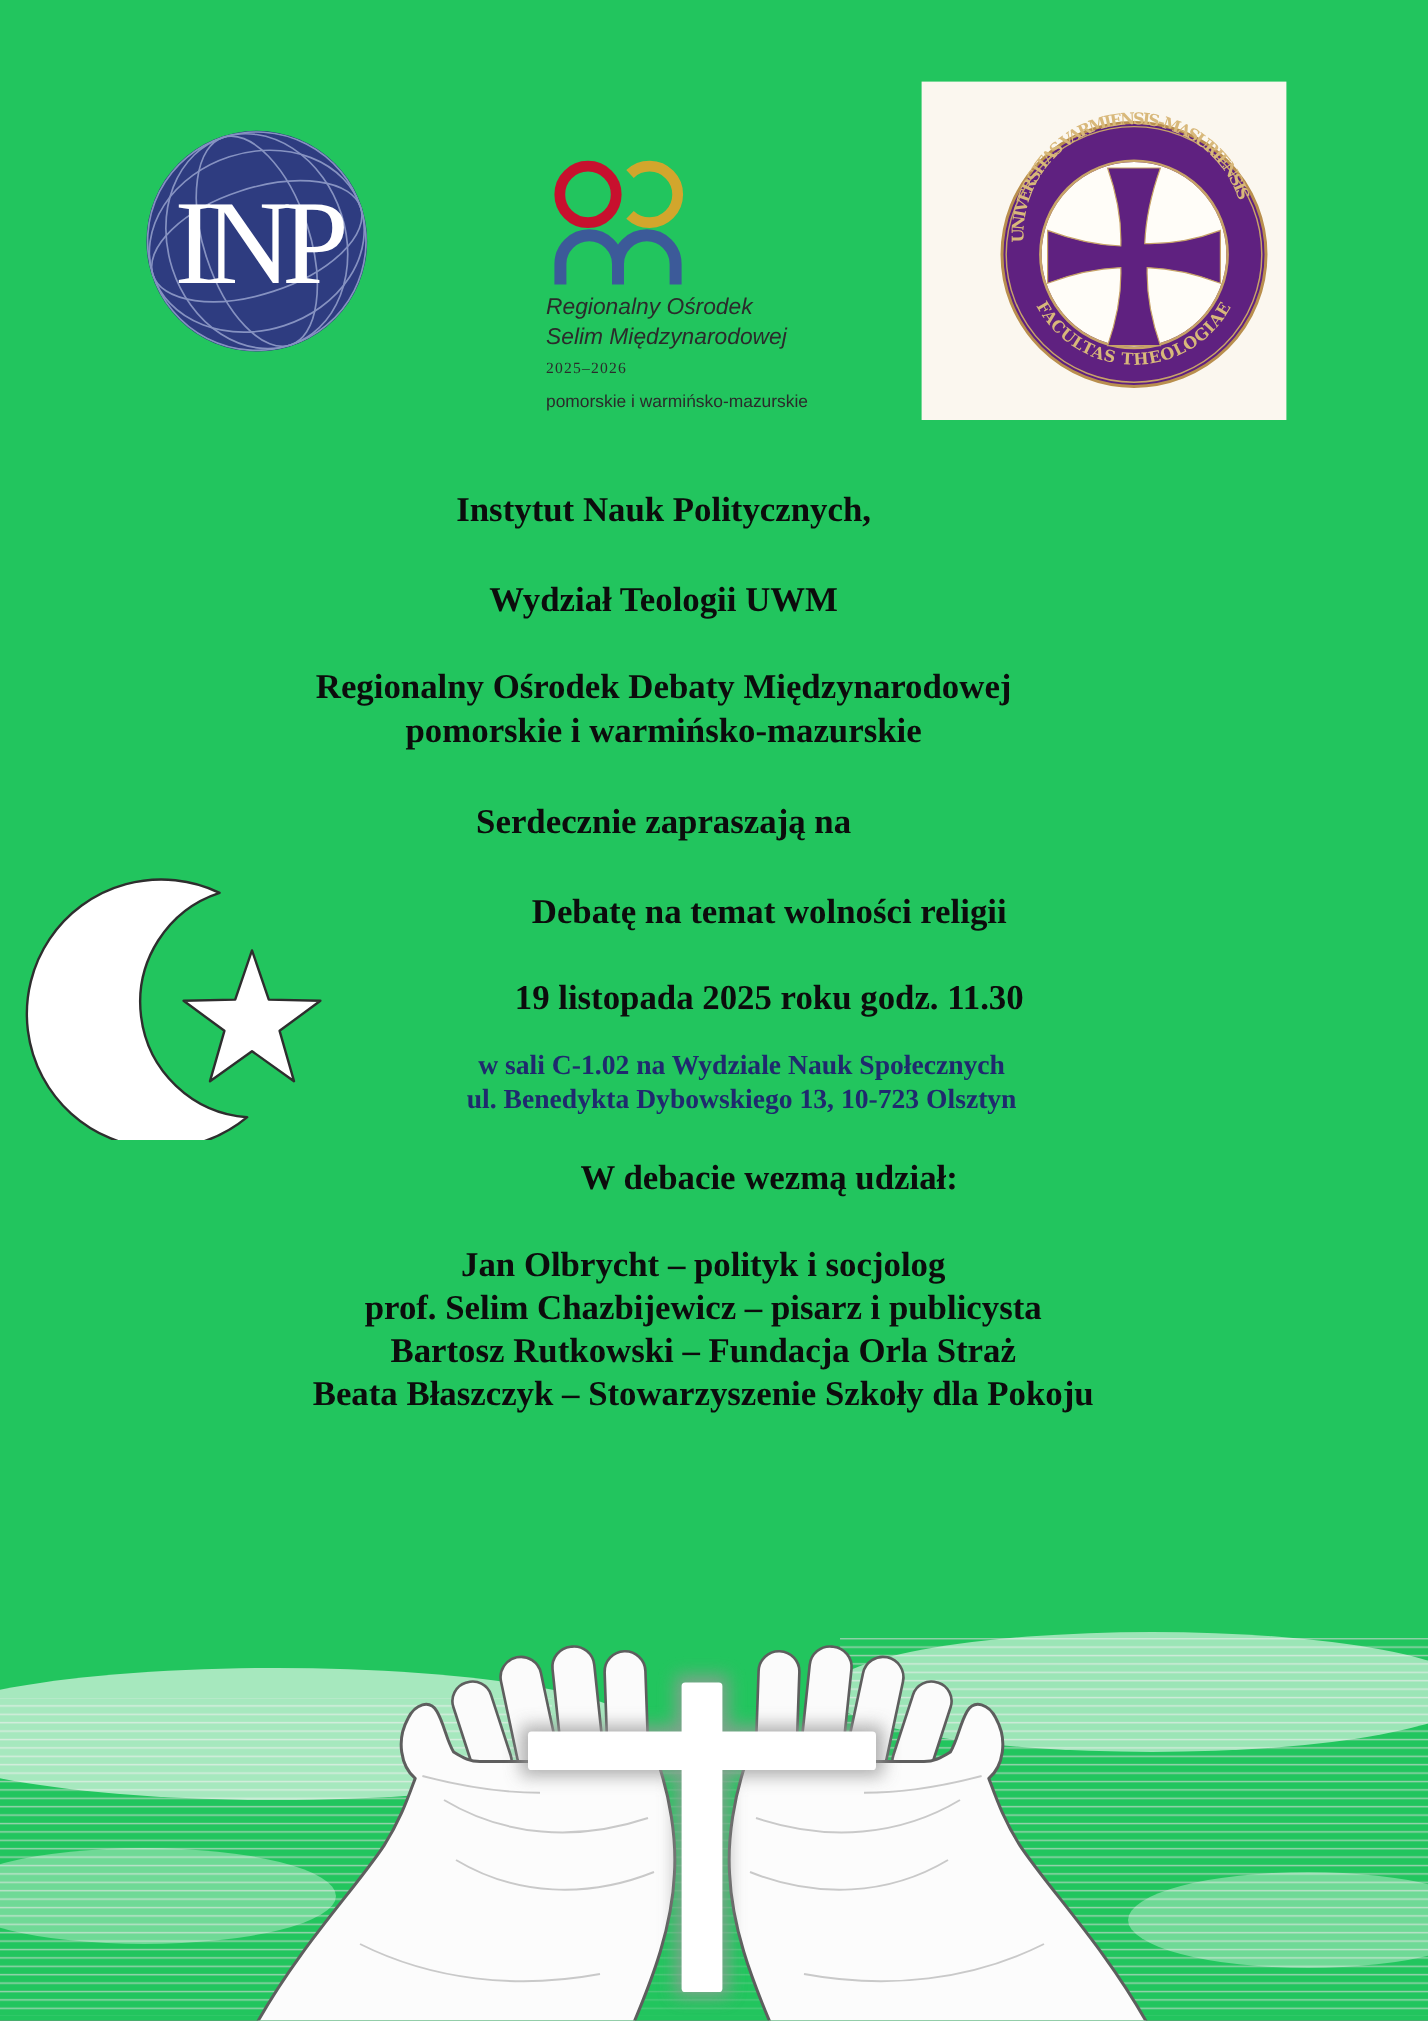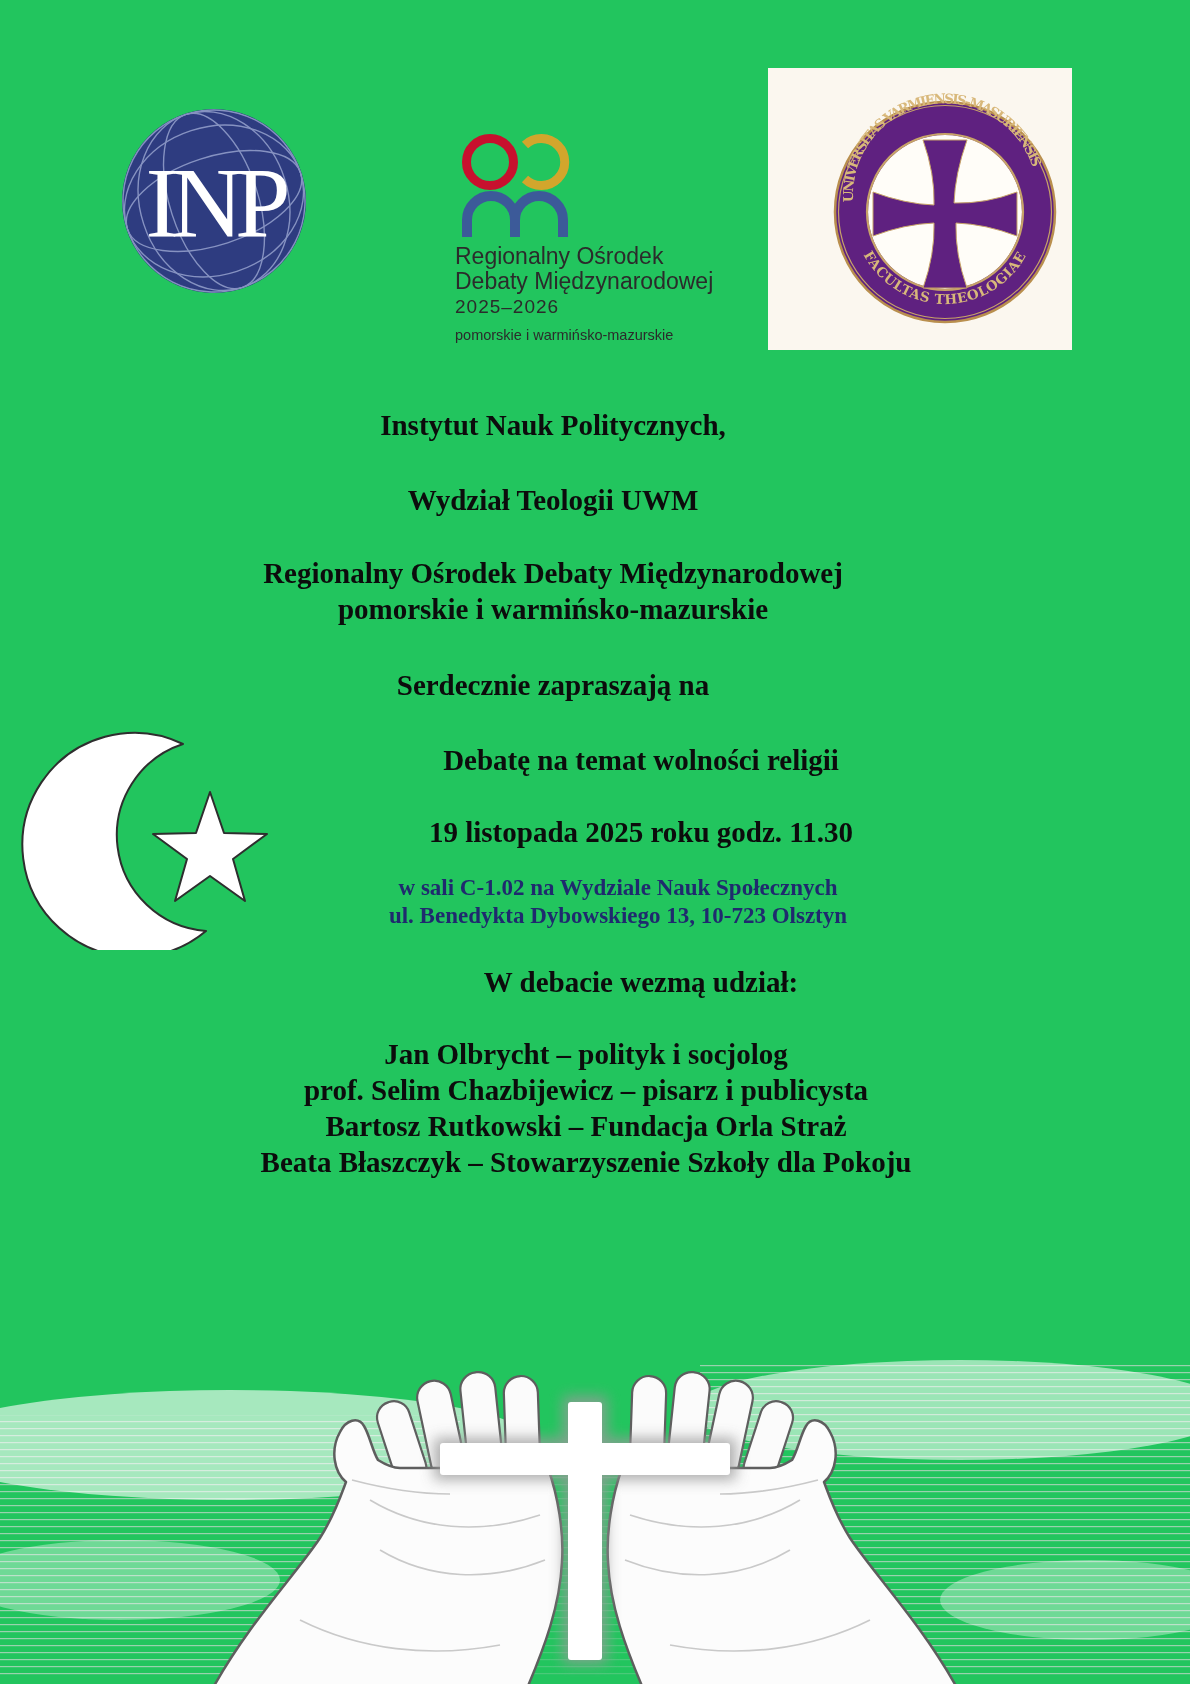--- a/index.html
+++ b/index.html
@@ -6,22 +6,22 @@
   .poster{
     position:relative;width:1190px;height:1684px;background:#22c55e;
     margin:0 auto;overflow:hidden;
     font-family:"Liberation Serif",serif;
   }
   
   .inp-logo{position:absolute;left:118px;top:105px;width:192px;height:192px;}
   .rodm-logo{position:absolute;left:455px;top:128px;width:290px;}
   .rodm-shapes{display:block;margin-left:2px;}
   .rodm-text{font-family:"Liberation Sans",sans-serif;color:#2b2b2b;margin-top:6px;}
-  .rodm-text .l1{font-size:23px;line-height:25px;}
-  .rodm-text .l3{font-size:19px;line-height:26px;letter-spacing:1px;}
+  .rodm-text .l1{font-size:19px;line-height:25px;font-style:italic;}
+  .rodm-text .l3{font-size:13px;line-height:26px;letter-spacing:1px;font-family:Liberation Serif, serif;}
   .rodm-text .l4{font-size:14.5px;line-height:20px;margin-top:5px;}
   .seal-backdrop{position:absolute;left:768px;top:68px;width:304px;height:282px;background:#fbf7ef;}
   .seal{position:absolute;left:770px;top:70px;width:300px;height:278px;}
   
   .tline{position:absolute;left:0;right:0;text-align:center;font-weight:bold;
          font-size:29px;color:#0c0c0c;white-space:pre;line-height:34px;}
   .tblock{position:absolute;left:0;right:0;text-align:center;font-weight:bold;
           font-size:29px;color:#0c0c0c;line-height:36px;}
   .navyblock{position:absolute;left:0;right:0;text-align:center;font-weight:bold;
           font-size:23px;color:#1f2a6e;line-height:28px;}
@@ -60,21 +60,21 @@
   </svg>
 
   <div class="rodm-logo">
     <svg class="rodm-shapes" width="120" height="110" viewBox="455 128 120 110">
       <circle cx="488" cy="162" r="23.5" fill="none" stroke="#c8102e" stroke-width="9"></circle>
       <path d="M 523 145 A 23.5 23.5 0 1 1 523 179" fill="none" stroke="#d2a62c" stroke-width="9"></path>
       <path d="M 465 237 V 220 A 24 24 0 0 1 513 220 V 237 V 220 A 24 24 0 0 1 561 220 V 237" fill="none" stroke="#3c5a99" stroke-width="10"></path>
     </svg>
     <div class="rodm-text">
       <div class="l1">Regionalny Ośrodek</div>
-      <div class="l1">Debaty Międzynarodowej</div>
+      <div class="l1">Selim Międzynarodowej</div>
       <div class="l3">2025–2026</div>
       <div class="l4">pomorskie i warmińsko-mazurskie</div>
     </div>
   </div>
 
   <div class="seal-backdrop"></div>
   <svg class="seal" viewBox="770 70 300 278">
     <defs>
       <path id="sealTop" d="M 853.4 204 A 92 92 0 1 1 1036.6 204" fill="none"></path>
       <path id="sealBottom" d="M 858.6 243.5 A 92 92 0 0 0 1031.4 243.5" fill="none"></path>

